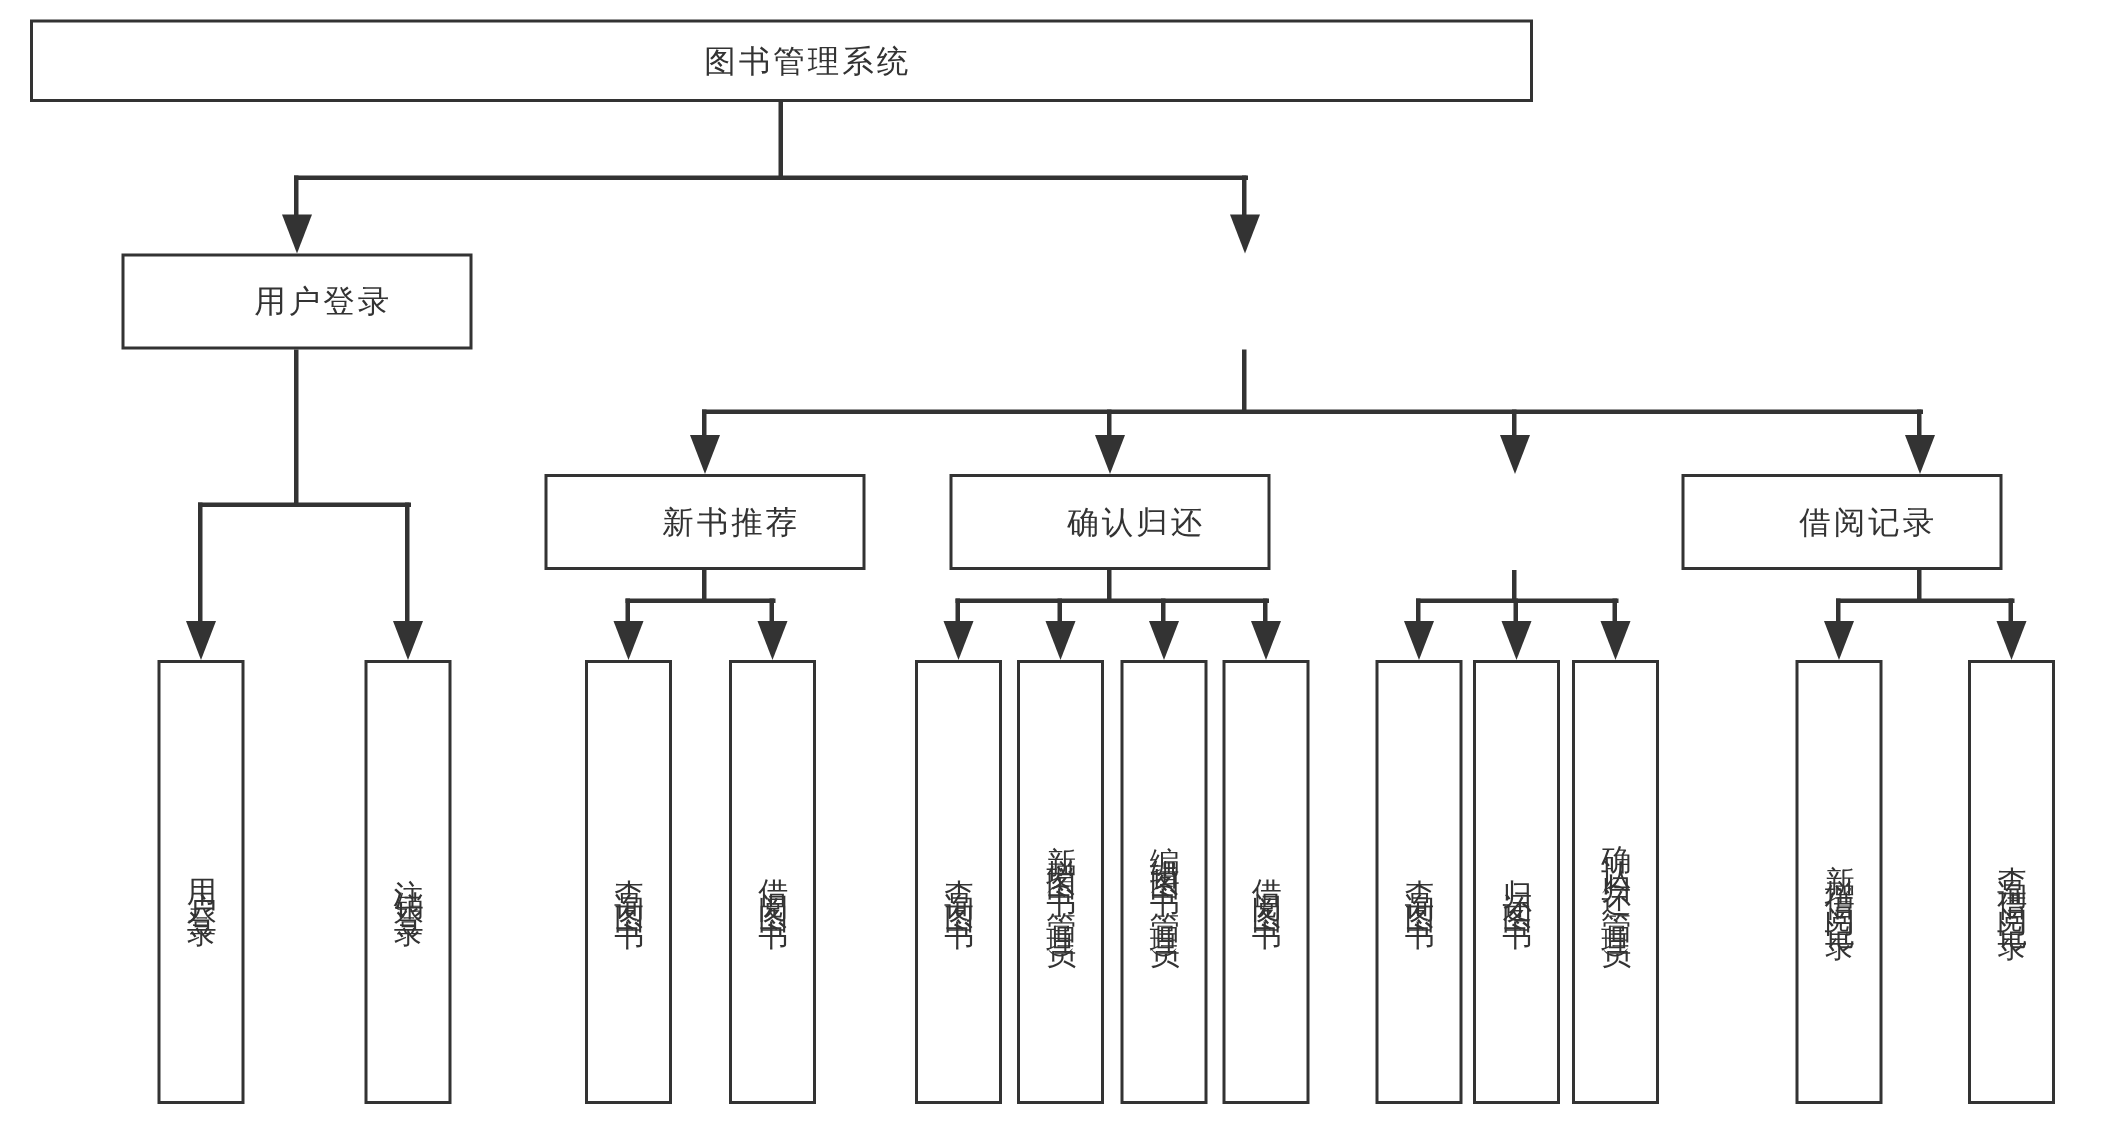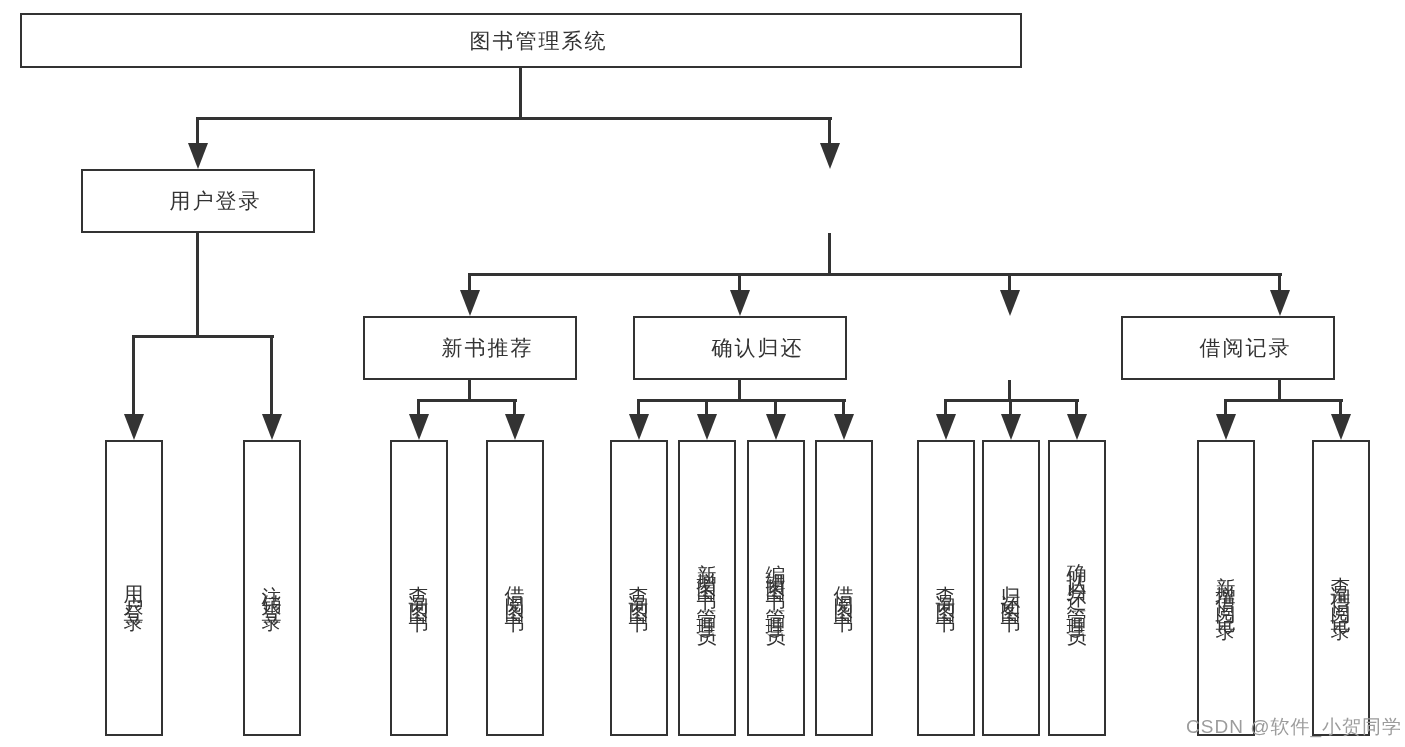--- a/index.html
+++ b/index.html
@@ -149,15 +149,14 @@
     <span>确认归还（管理员）</span>
   </div>
 
   <div class="box leaf" style="left:1197px">
     <span>新增借阅记录</span>
   </div>
   <div class="box leaf" style="left:1312px">
     <span>查询借阅记录</span>
   </div>
 
-  <div class="watermark">CSDN @软件_小贺同学</div>
 
 </div>
 
 </body></html>

